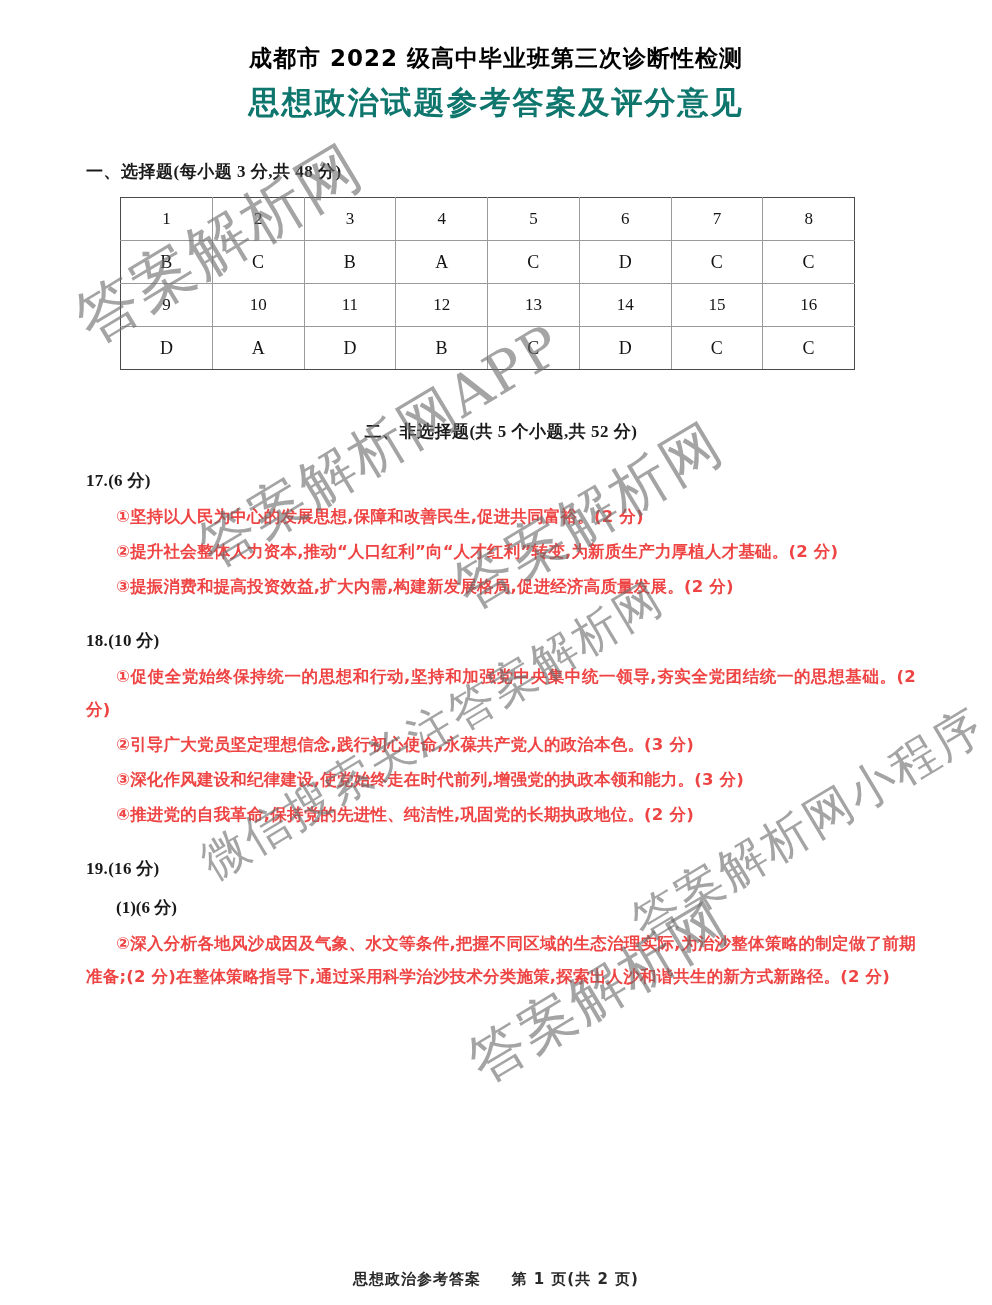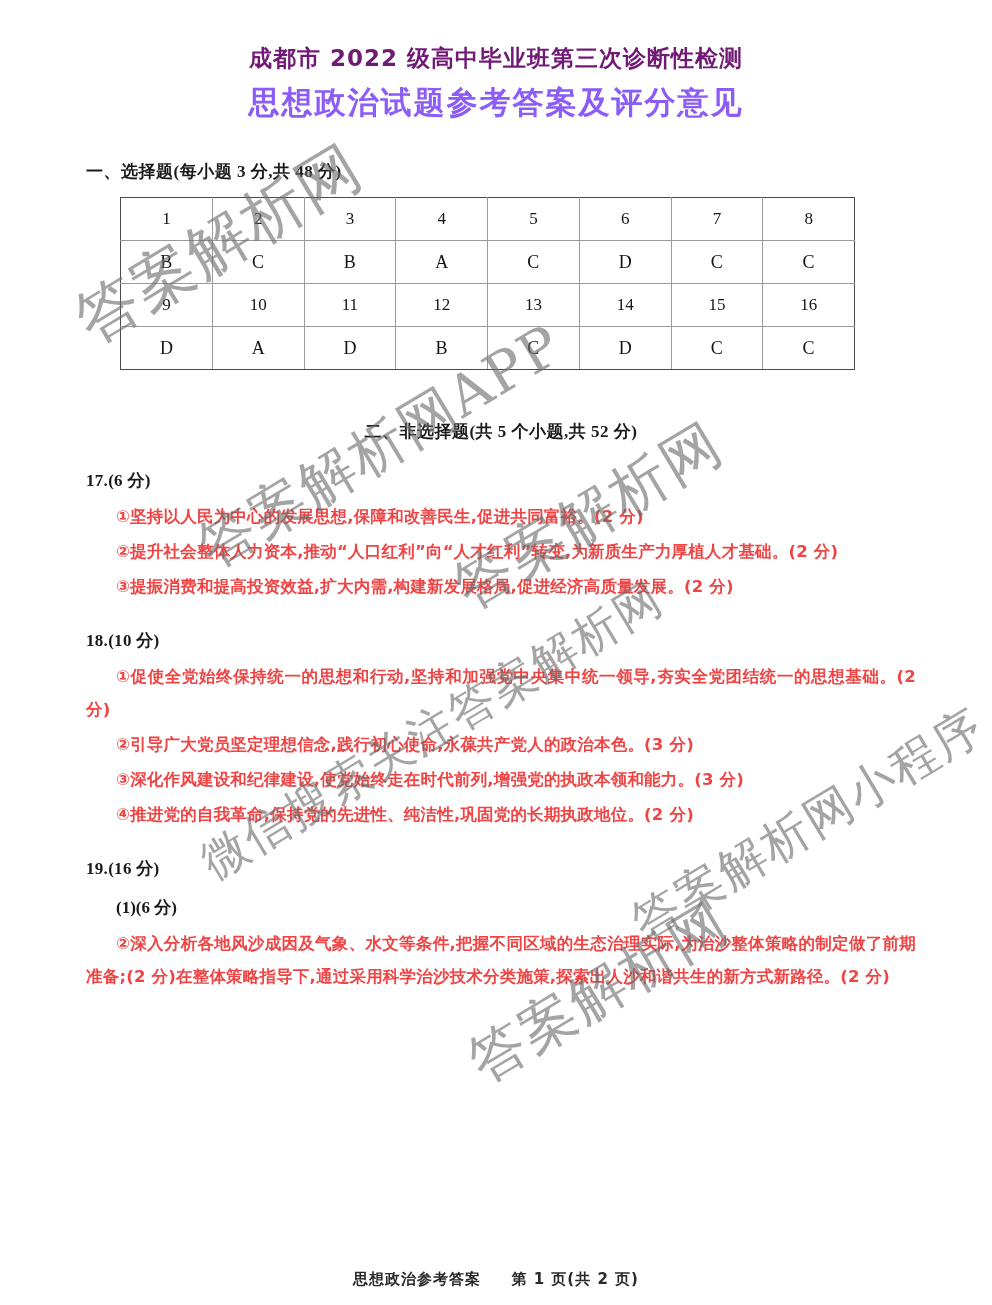--- a/index.html
+++ b/index.html
@@ -49,30 +49,30 @@
     width: 992px;
     text-align: center;
     z-index: 2;
   }
   .title-line1 {
     font-family: "DejaVu Sans", "Liberation Sans", sans-serif;
     font-weight: 700;
     font-size: 23px;
     letter-spacing: 1px;
     line-height: 1.3;
-    color: #701a75;
+    color: #000000;
   }
   .title-line2 {
     font-family: "DejaVu Sans", "Liberation Sans", sans-serif;
     font-weight: 700;
     font-size: 31px;
     letter-spacing: 2px;
     line-height: 1.45;
     margin-top: 6px;
-    color: #8b5cf6;
+    color: #0f766e;
   }
 
   
   .content {
     position: absolute;
     top: 160px;
     left: 86px;
     width: 830px;
     z-index: 2;
   }

